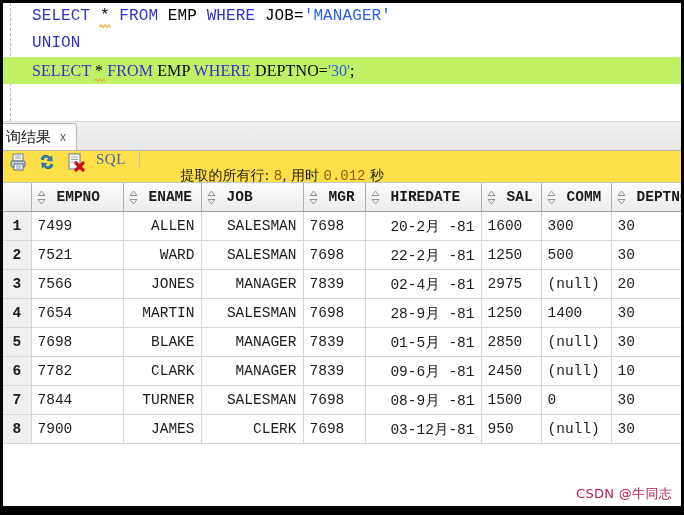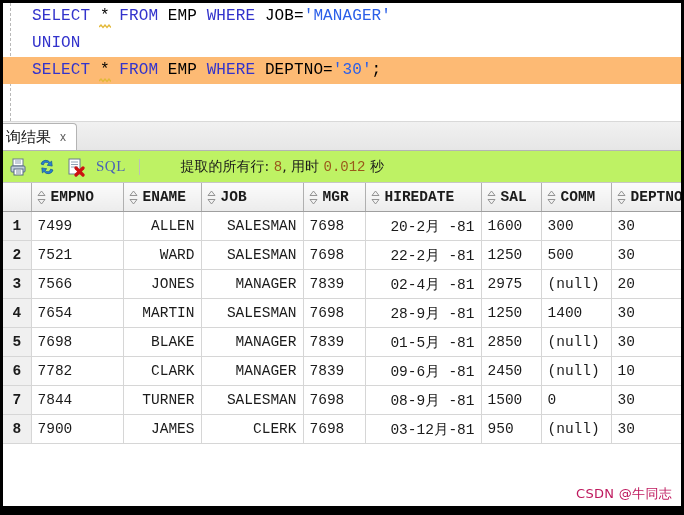--- a/index.html
+++ b/index.html
@@ -48,21 +48,22 @@
     height: 27px;
     line-height: 27px;
     padding-left: 29px;
     white-space: pre;
     font-family: "Liberation Mono", "DejaVu Sans Mono", monospace;
     font-size: 16px;
     letter-spacing: 0.1px;
     color: #000000;
   }
   .code-line.current {
-    background: #fdba74;
+    background: #bef264;
+    font-family: Liberation Serif, serif;
   }
   .kw   { color: #3333cc; }
   .ident{ color: #000000; }
   .str  { color: #2b5fe8; }
   .op   { color: #000000; }
   .star-wrap {
     position: relative;
     display: inline-block;
   }
   .squiggle {
@@ -110,24 +111,23 @@
     font-size: 12px;
     color: #5c5c5c;
     line-height: 1;
     cursor: pointer;
   }
 
   
   #toolbar {
     position: relative;
     height: 31px;
-    background: #bef264;
+    background: #fde047;
     border-bottom: 1px solid #c7c7c7;
     display: flex;
-    align-items: center;
     padding-left: 4px;
     gap: 7px;
   }
   .tb-icon {
     width: 22px;
     height: 22px;
     display: flex;
     align-items: center;
     justify-content: center;
     cursor: pointer;
@@ -179,21 +179,21 @@
     font-weight: bold;
     color: #1b1b1b;
     vertical-align: middle;
   }
   table.grid th.corner {
     background: linear-gradient(to bottom, #fbfbfb 0%, #ececec 100%);
   }
   .th-inner {
     display: flex;
     align-items: center;
-    gap: 5px;
+    gap: 11px;
     padding-left: 5px;
     overflow: hidden;
     white-space: nowrap;
   }
   .sort-icon { flex: 0 0 auto; display: block; }
   table.grid td {
     height: 28px;
     padding: 0 6px;
     border-right: 1px solid #d6d6d6;
     border-bottom: 1px solid #d6d6d6;

